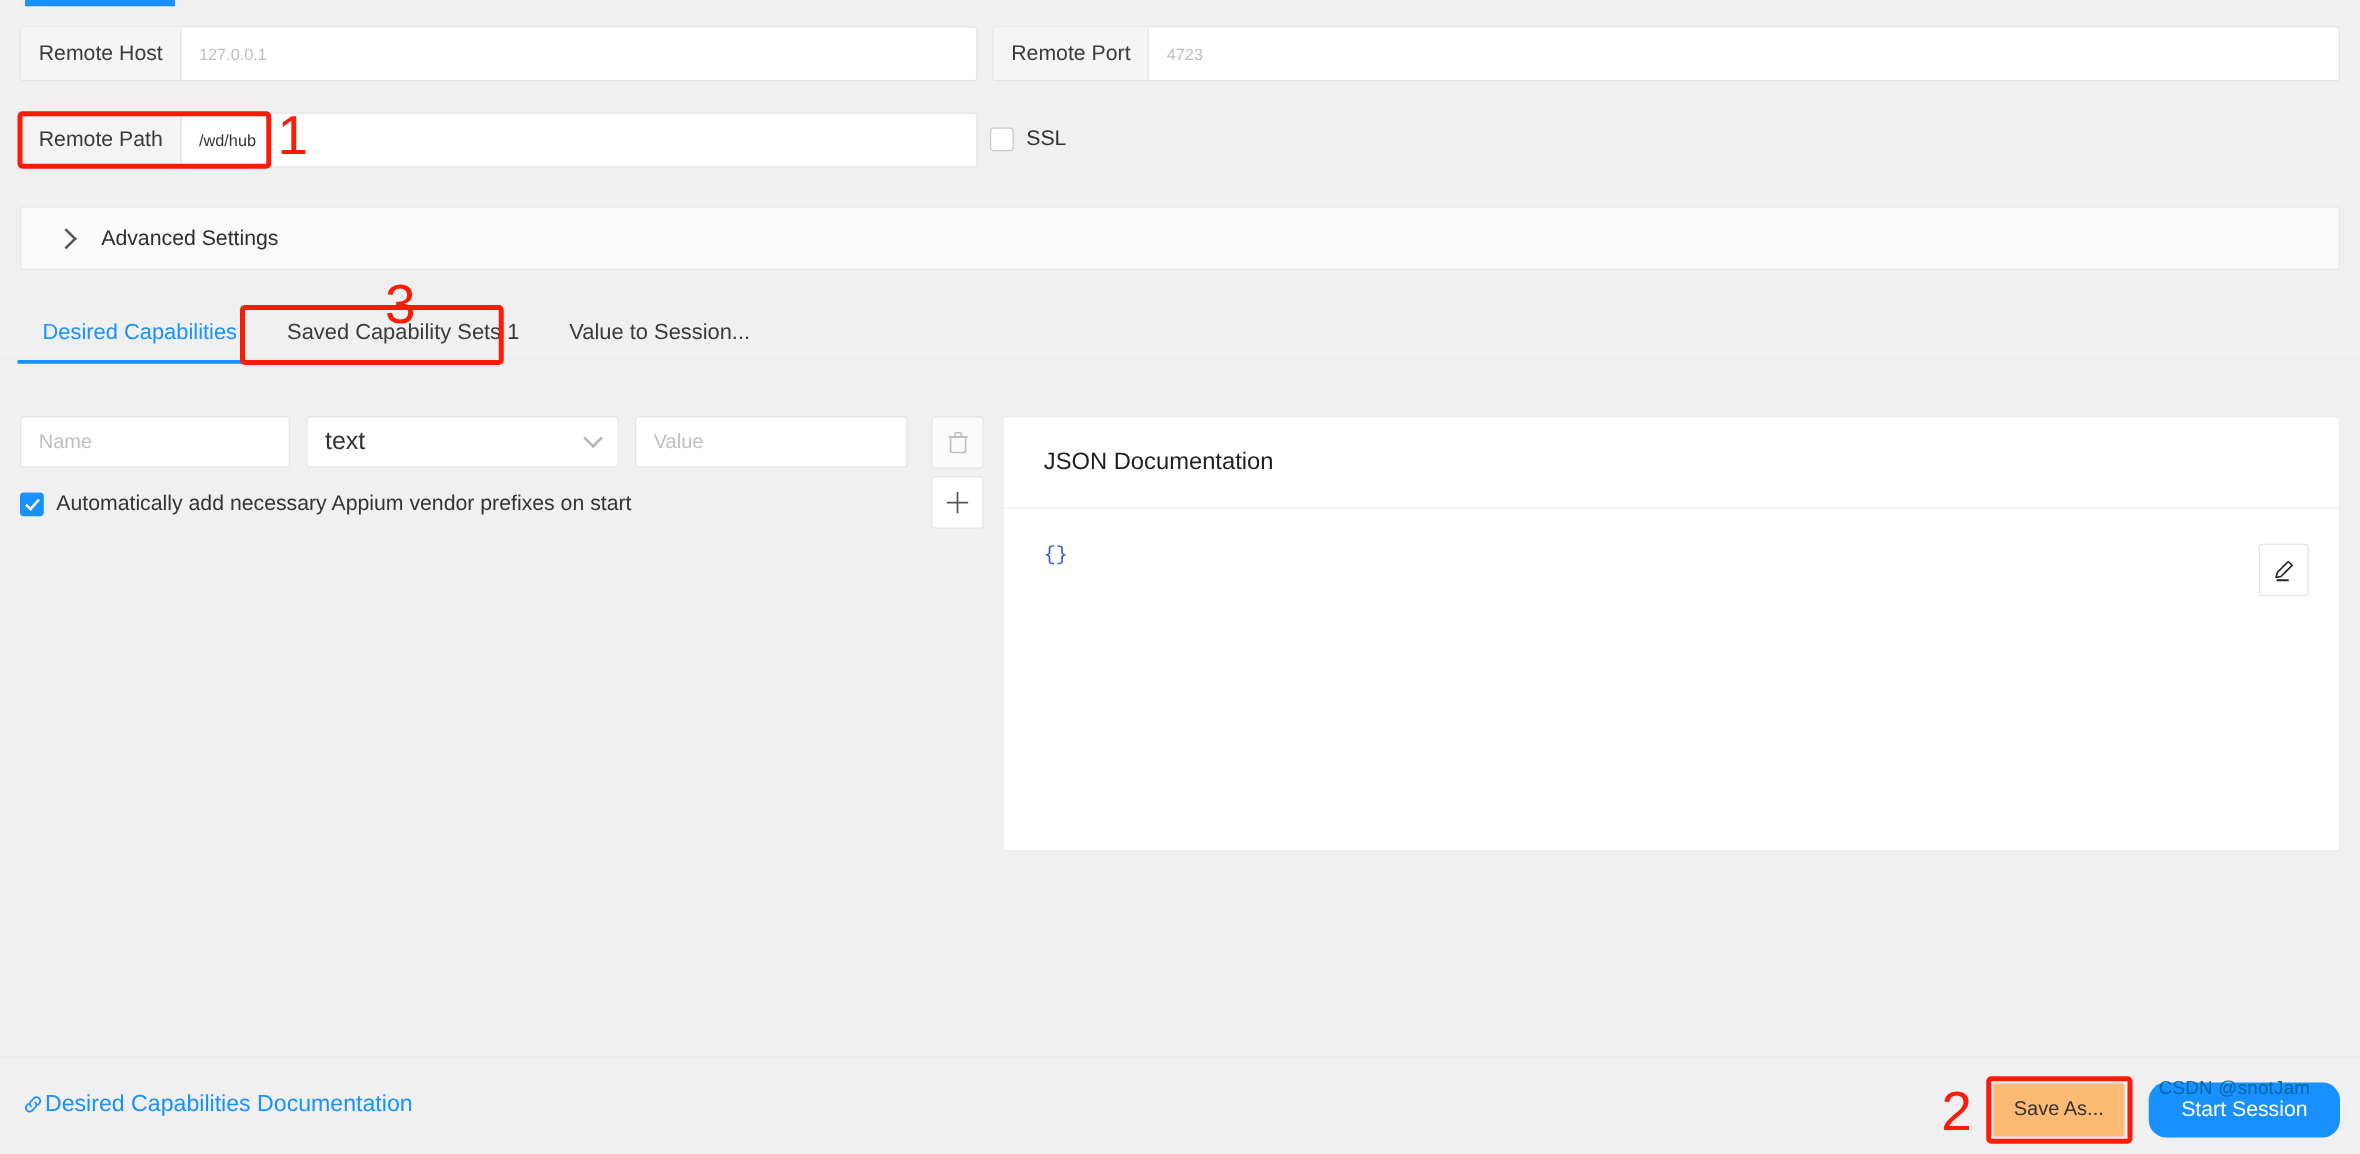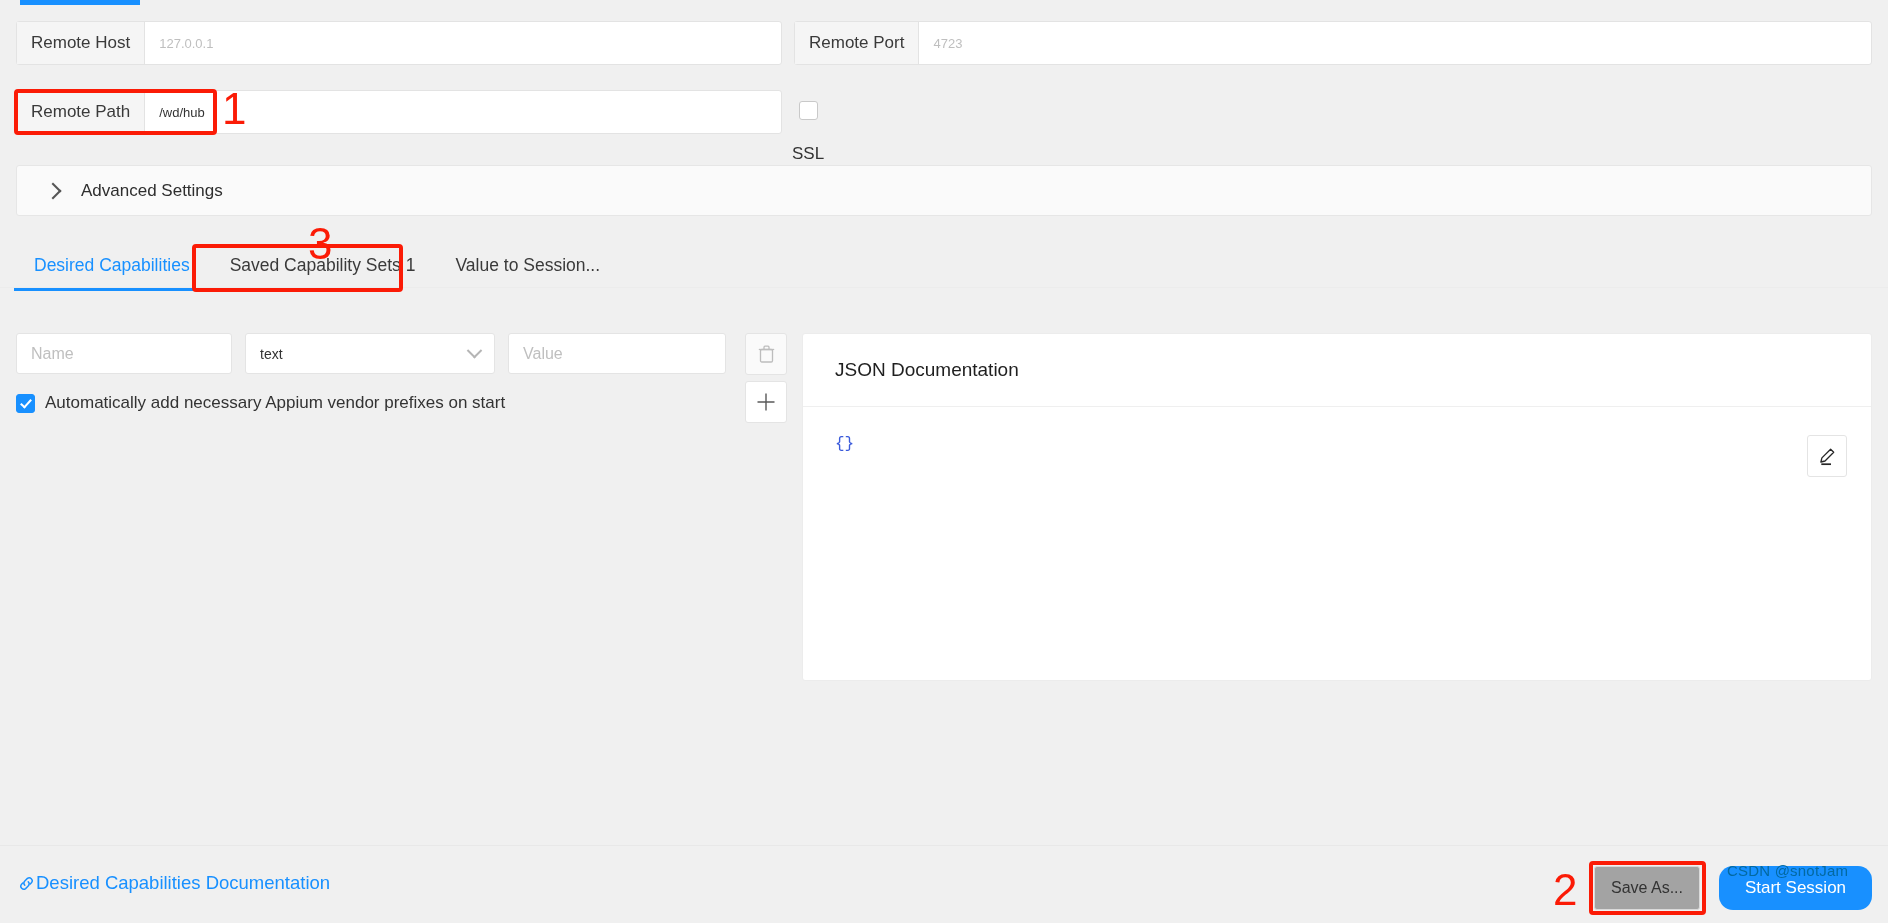--- a/index.html
+++ b/index.html
@@ -70,22 +70,21 @@
   #row-remote-port { left: 794px; top: 21px;  width: 1078px; }
   #row-remote-path { left: 16px;  top: 90px;  width: 766px; }
 
   
   .ssl-group {
     position: absolute;
     left: 792px;
     top: 101px;
     display: flex;
     align-items: center;
-    gap: 24px;
-    flex-direction: column;
+    gap: 10px;
   }
   .cb {
     width: 19px; height: 19px;
     border: 1px solid #c9c9c9;
     border-radius: 3px;
     background: #fff;
     box-sizing: border-box;
     position: relative;
     flex: 0 0 auto;
   }
@@ -191,21 +190,21 @@
     width: 250px;
     height: 41px;
     box-sizing: border-box;
     border: 1px solid #e4e4e4;
     border-radius: 3px;
     background: #fff;
     display: flex;
     align-items: center;
     padding: 0 14px;
     justify-content: space-between;
-    font-size: 14px;
+    font-size: 20px;
     color: #333;
     cursor: pointer;
   }
   .caret {
     width: 9px; height: 9px;
     border: solid #b5b5b5;
     border-width: 0 2px 2px 0;
     transform: rotate(45deg) translate(-2px,-2px);
   }
 
@@ -292,21 +291,21 @@
     gap: 1px;
     color: #1890ff;
     font-size: 18.5px;
     cursor: pointer;
   }
 
   #btn-save-as {
     position: absolute;
     left: 1594px; top: 866px;
     width: 106px; height: 44px;
-    background: #a3a3a3;
+    background: #fdba74;
     border: 1px solid #d9d9d9;
     border-radius: 3px;
     font-size: 16px;
     color: #333;
     font-family: "Liberation Sans", sans-serif;
     cursor: pointer;
     box-sizing: border-box;
   }
   #btn-start-session {
     position: absolute;

